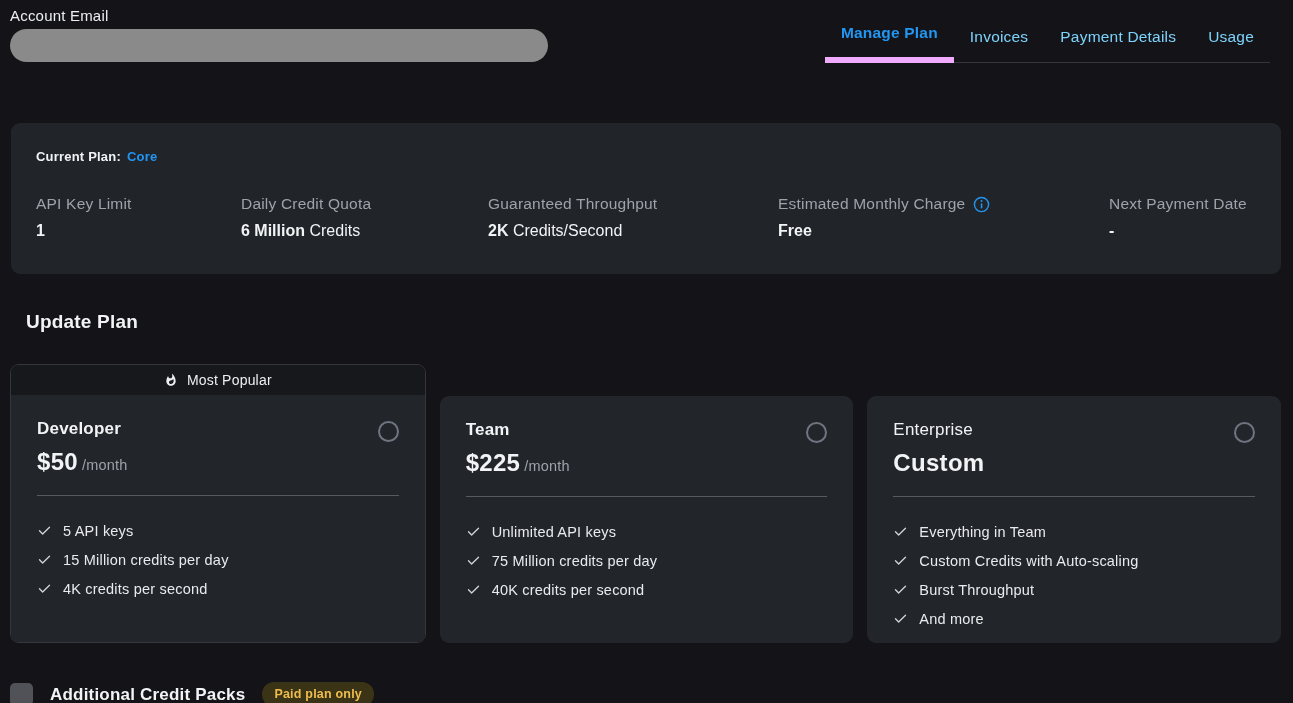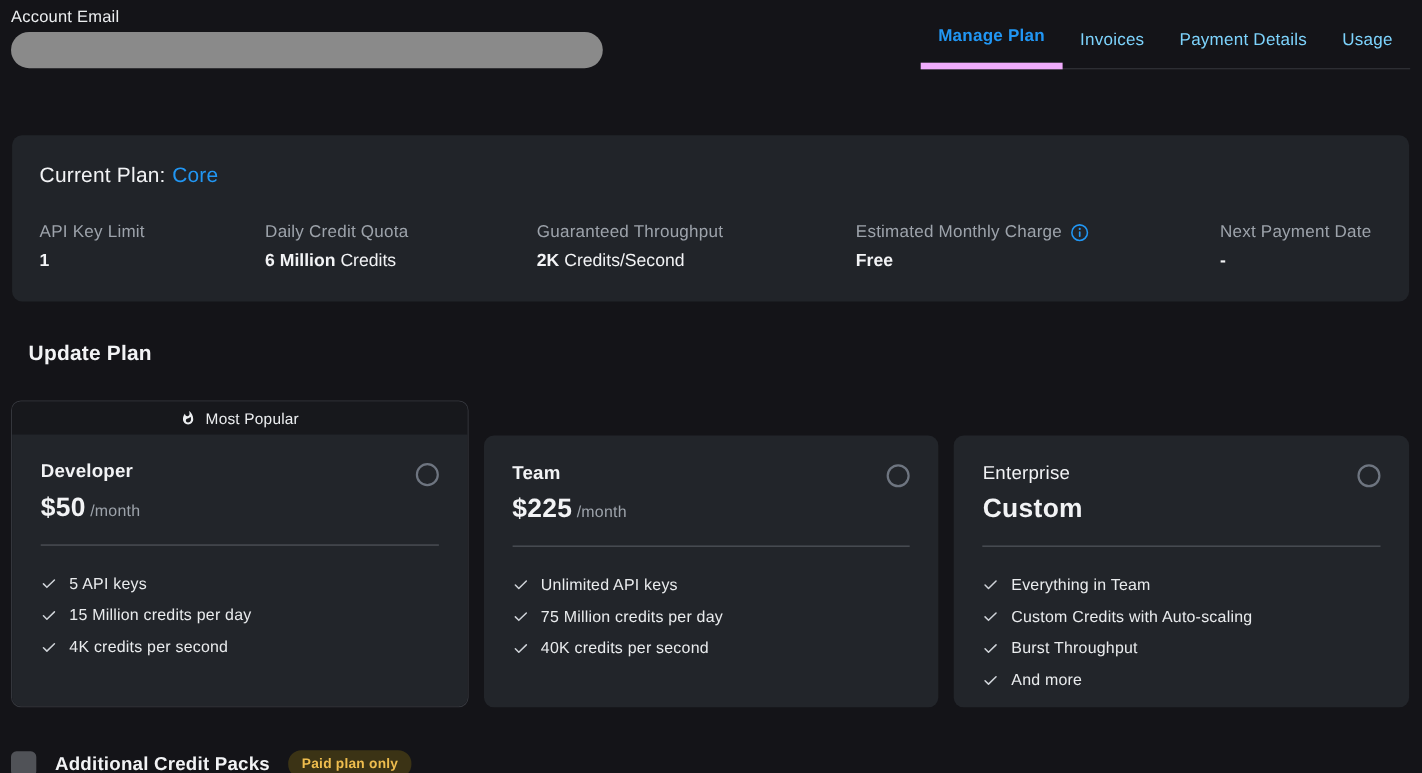--- a/index.html
+++ b/index.html
@@ -9,21 +9,21 @@
     color: #f2f3f5;
     font-family: "Liberation Sans", "DejaVu Sans", sans-serif;
     position: relative;
   }
 
   
   .topbar {
     display: flex;
     justify-content: space-between;
     align-items: flex-start;
-    padding: 7px 4px 0 10px;
+    padding: 7px 16px 0 10px;
   }
   .account-block { width: 538px; }
   .account-label { font-size: 15px; color: #eceef0; letter-spacing: .2px; }
   .account-pill {
     margin-top: 5px;
     height: 33px;
     width: 538px;
     background: #8a8a8a;
     border: none;
     border-radius: 17px;
@@ -57,21 +57,21 @@
   }
 
   
   .current-card {
     margin: 60px 12px 0 11px;
     background: #212429;
     border-radius: 9px;
     padding: 26px 25px 30px 25px;
     height: 151px;
   }
-  .current-heading { font-size: 19px; font-weight: normal; letter-spacing: .2px; }
+  .current-heading { font-size: 13px; font-weight: bold; letter-spacing: .2px; }
   .current-heading .plan-name { color: #2196f3; margin-left: 6px; }
   .stats {
     display: grid;
     grid-template-columns: 205px 247px 290px 331px 1fr;
     margin-top: 31px;
   }
   .stat-label {
     font-size: 15.5px;
     color: #9da3ab;
     display: flex;

